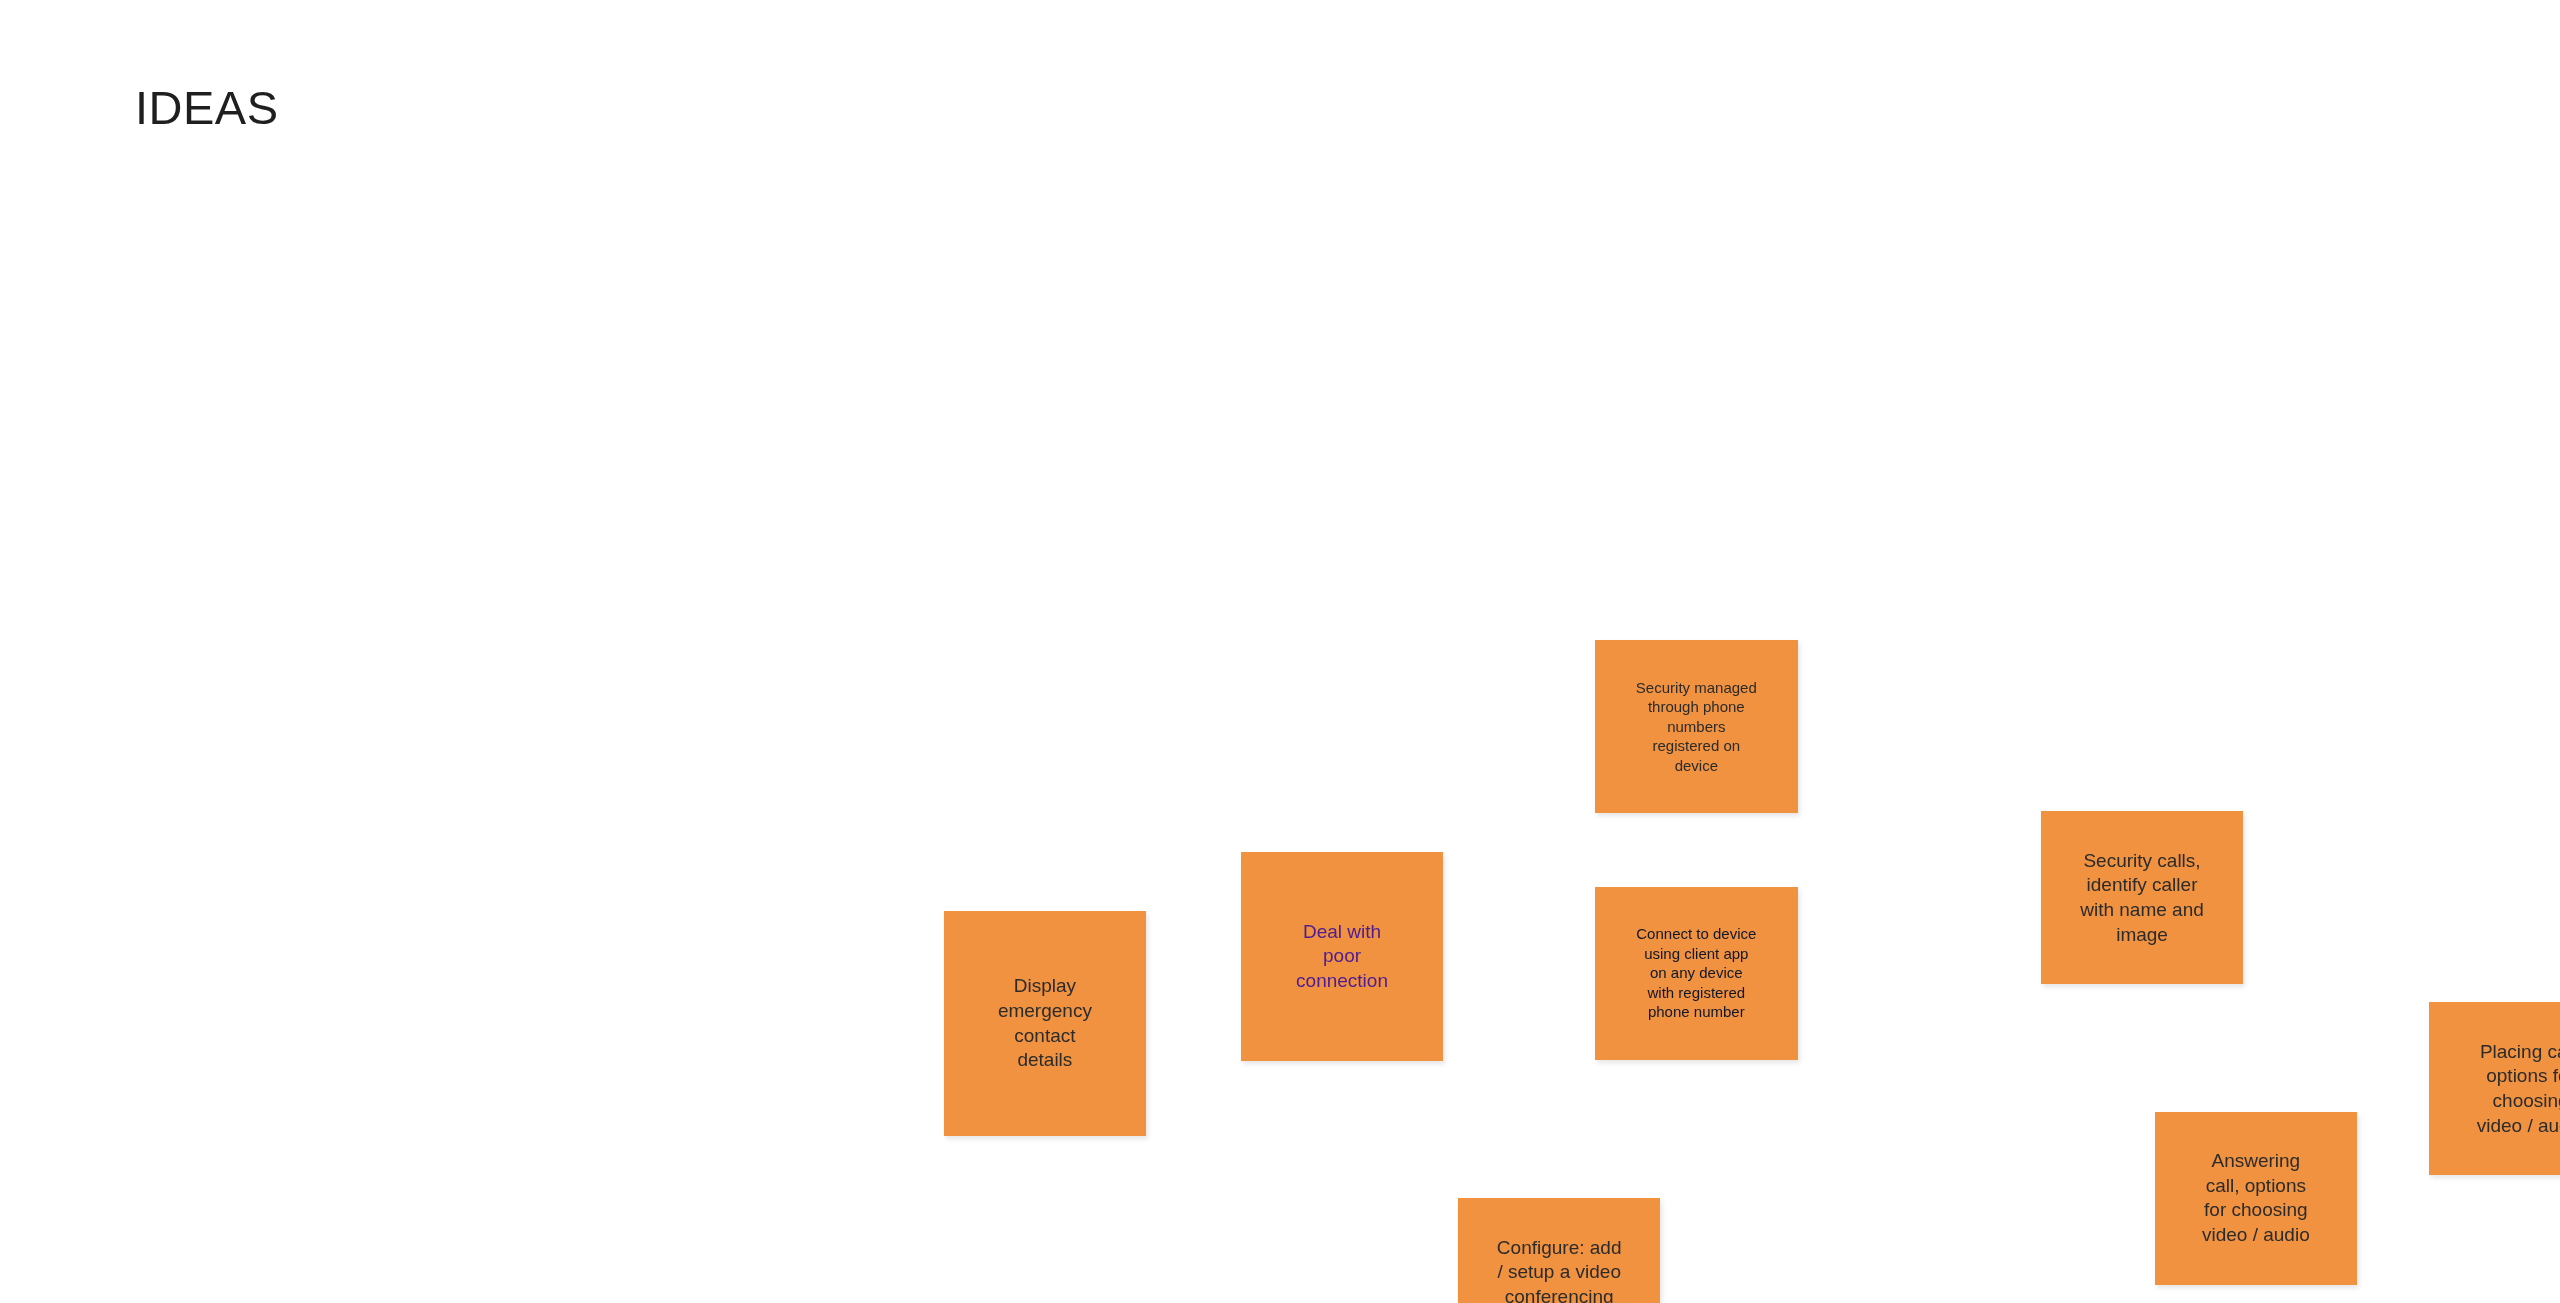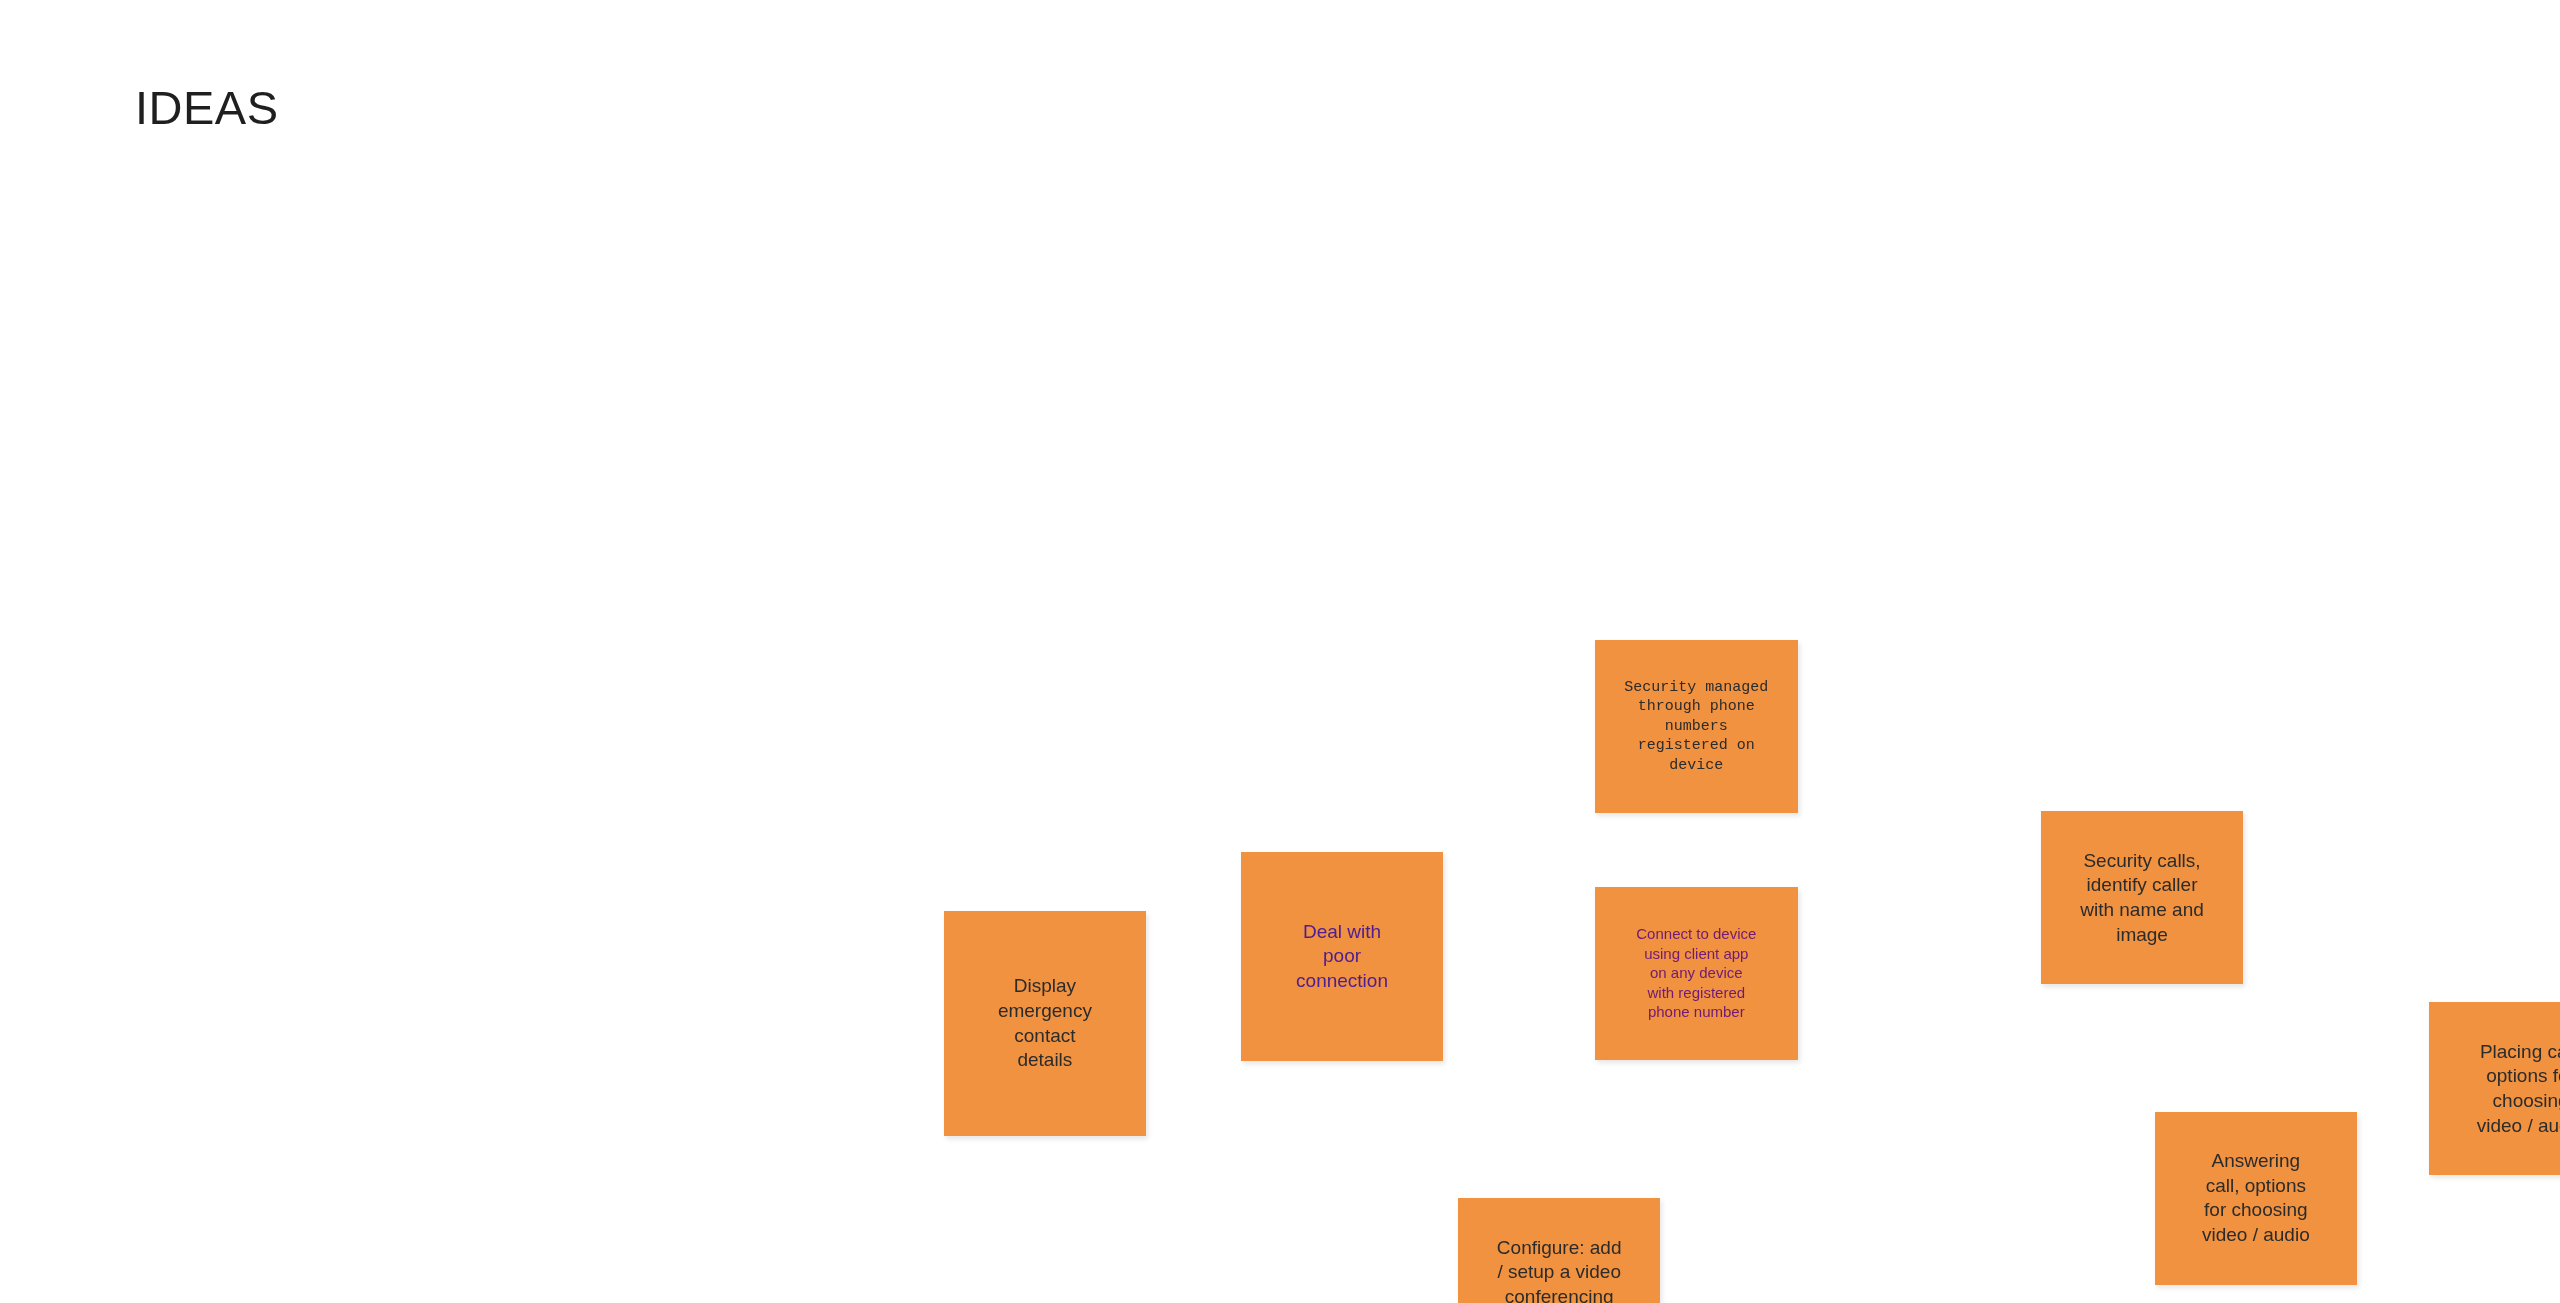--- a/index.html
+++ b/index.html
@@ -63,28 +63,28 @@
         <span class="note-text">Display
 emergency
 contact
 details</span>
       </div>
       <div class="note sz-sm" style="left: 1240.82px; top: 852.245px; width: 202.449px; height: 209px; background: rgb(240, 146, 63); color: #4c1d95;">
         <span class="note-text">Deal with
 poor
 connection</span>
       </div>
-      <div class="note sz-xs" style="left: 1595.1px; top: 640px; width: 202.449px; height: 173.061px; background: rgb(240, 146, 63); color: rgb(43, 43, 43); font-family: Liberation Mono, monospace;">
+      <div class="note sz-xs" style="left: 1595.1px; top: 640px; width: 202.449px; height: 173.061px; background: rgb(240, 146, 63); color: rgb(43, 43, 43);">
         <span class="note-text">Security managed
 through phone
 numbers
 registered on
 device</span>
       </div>
-      <div class="note sz-xs" style="left: 1595.1px; top: 886.531px; width: 202.449px; height: 173.061px; background: rgb(240, 146, 63); color: #701a75;">
+      <div class="note sz-xs" style="left: 1595.1px; top: 886.531px; width: 202.449px; height: 173.061px; background: rgb(240, 146, 63); color: #0f172a;">
         <span class="note-text">Connect to device
 using client app
 on any device
 with registered
 phone number</span>
       </div>
       <div class="note sz-sm" style="left: 1457.96px; top: 1198.37px; width: 202.449px; height: 173.061px; background: rgb(240, 146, 63); color: rgb(43, 43, 43);">
         <span class="note-text">Configure: add
 / setup a video
 conferencing

